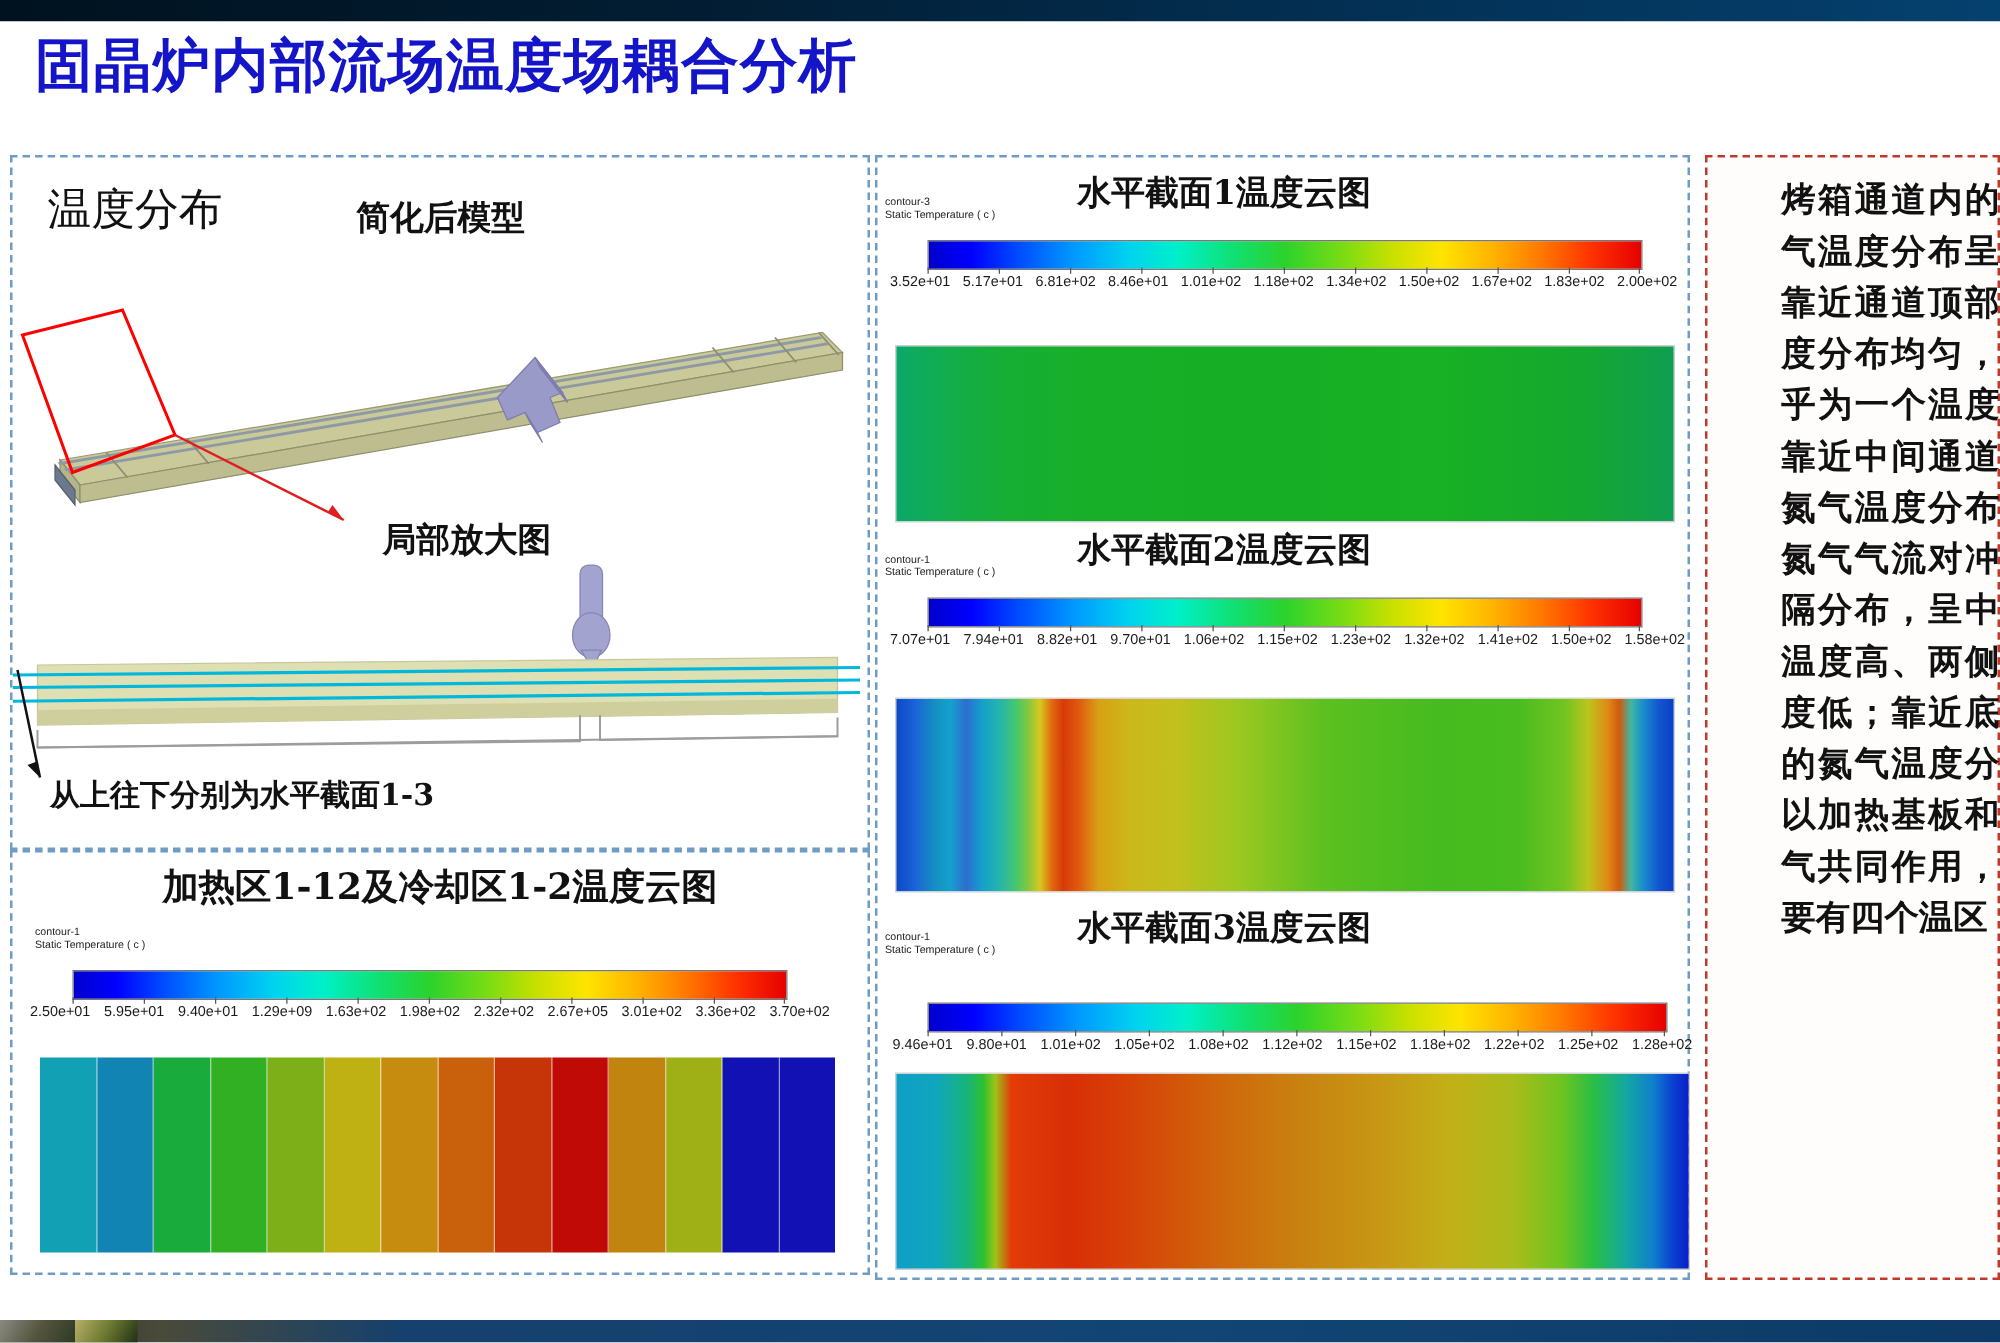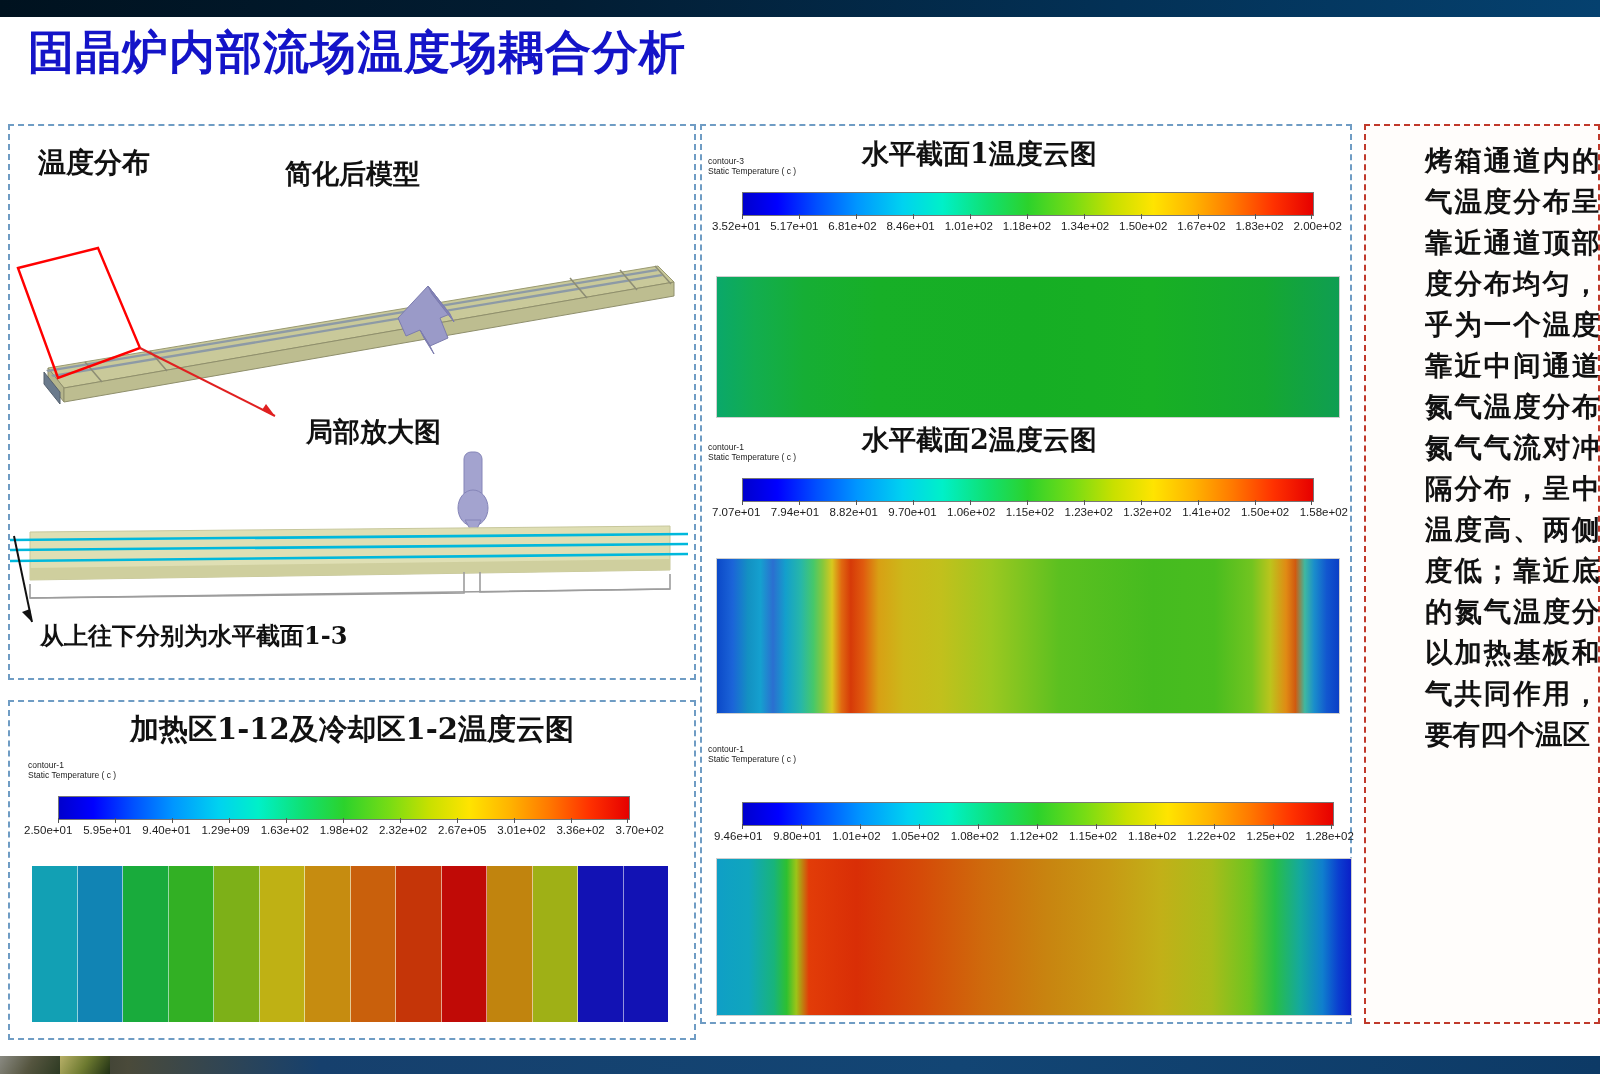--- a/index.html
+++ b/index.html
@@ -17,27 +17,27 @@
   .bottombar .thumb2{position:absolute;left:60px;top:0;width:50px;height:18px;
     background:linear-gradient(120deg,#b8b068,#6d7a30,#203014);}
 
   .page-title{position:absolute;left:28px;top:26px;font-size:46px;line-height:52px;
     font-weight:bold;color:#1414c8;font-family:"DejaVu Serif","Liberation Serif",serif;
     letter-spacing:1px;white-space:nowrap;}
 
   
   .panel{position:absolute;border:2px dashed #6f9cc4;background:#ffffff;}
   #panel-left-top{left:8px;top:124px;width:684px;height:552px;}
-  #panel-left-bottom{left:8px;top:700px;width:684px;height:336px;}
+  #panel-left-bottom{left:8px;top:680px;width:684px;height:336px;}
   #panel-right{left:700px;top:124px;width:648px;height:896px;}
   #panel-note{left:1364px;top:124px;width:232px;height:896px;border:2px dashed #c0392b;background:#fffdfb;}
 
   .cn{font-family:"DejaVu Serif","Liberation Serif",serif;color:#111;}
 
-  .section-label{position:absolute;font-size:28px;font-weight:bold;}
+  .section-label{position:absolute;font-size:35px;font-weight:normal;}
   .fig-title{position:absolute;font-size:27px;font-weight:bold;white-space:nowrap;}
   .small-note{position:absolute;font-size:21px;font-weight:bold;white-space:nowrap;}
 
   
   .legend-head{position:absolute;font-size:8.5px;line-height:10px;color:#222;
     font-family:"Liberation Sans",sans-serif;white-space:nowrap;}
   .cbar{position:absolute;height:22px;border:1px solid #777;
     background:linear-gradient(90deg,
       #0000cd 0%, #0000ff 6%, #0050ff 13%, #0096ff 20%,
       #00d2f0 28%, #00f0c8 35%, #10e070 43%, #2cd22c 50%,
@@ -268,20 +268,21 @@
     <span>1.06e+02</span>
     <span>1.15e+02</span>
     <span>1.23e+02</span>
     <span>1.32e+02</span>
     <span>1.41e+02</span>
     <span>1.50e+02</span>
     <span>1.58e+02</span>
   </div>
   <div class="contour" id="contour2" style="left:14px;top:432px;width:622px;height:154px;"></div>
 
+  <div class="fig-title cn" style="left:160px;top:598px;">水平截面3温度云图</div>
   <div class="legend-head" style="left:6px;top:618px;">
     <span>contour-1</span><br>
     <span>Static Temperature ( c )</span>
   </div>
   <div class="cbar" style="left:40px;top:676px;width:590px;"></div>
   <div class="tickmarks" style="left:40px;top:698px;width:590px;">
     <i style="left:0%"></i>
       <i style="left:10%"></i>
       <i style="left:20%"></i>
       <i style="left:30%"></i>

